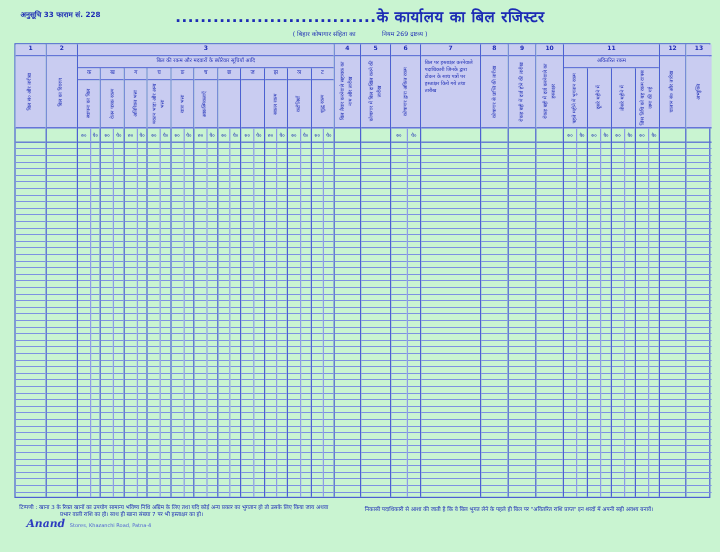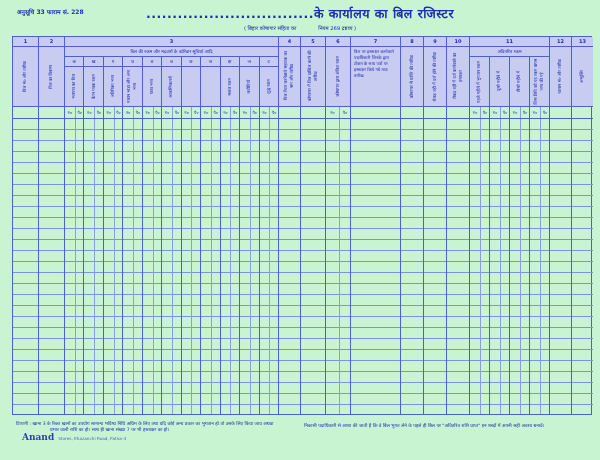--- a/index.html
+++ b/index.html
@@ -41,21 +41,21 @@
       font-size:4.6px;color:var(--T);text-align:center;line-height:9px}
   .lbl43{height:40px;flex:0 0 40px;background:var(--hd);border-bottom:1px solid var(--L);
          display:flex;align-items:center;justify-content:center;overflow:hidden}
   .lbl50{height:50px;flex:0 0 50px;background:var(--hd);border-bottom:1px solid var(--L);
          display:flex;align-items:center;justify-content:center;overflow:hidden}
   
   .noteL{position:absolute;left:16px;top:421px;width:282px;font-size:4.6px;color:var(--T);line-height:1.4}
   .noteL .l2{margin-left:34px}
   .noteR{position:absolute;left:304px;top:423px;width:290px;font-size:4.6px;color:var(--T);line-height:1.35}
   .printer{position:absolute;left:22px;top:432px;color:#2d3bc0;display:flex;align-items:baseline;gap:4px}
-  .pname{font-weight:bold;font-size:9px;font-family:"DejaVu Serif","Liberation Serif",serif}
+  .pname{font-style:italic;font-weight:bold;font-size:9px;font-family:"DejaVu Serif","Liberation Serif",serif}
   .paddr{font-size:4.2px;color:#4d60d2}
 </style>
 </head>
 <body>
 
 <div class="formno">अनुसूचि 33 फाराम सं. 228</div>
 <div class="title">................................के कार्यालय का  बिल रजिस्टर</div>
 <div class="subtitle">
   <span>( बिहार कोषागार संहिता का</span><span class="gap"></span><span>नियम 269 द्रष्टव्य )</span>
 </div>

